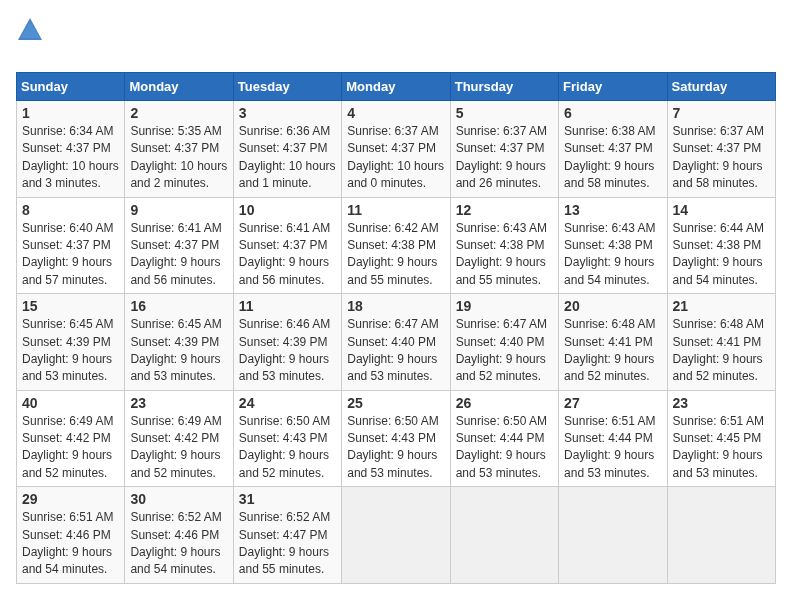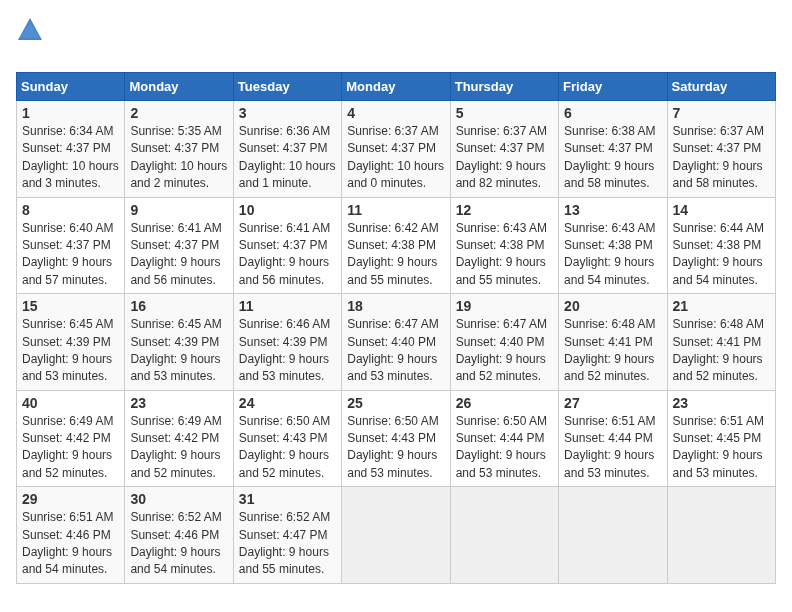--- a/index.html
+++ b/index.html
@@ -132,21 +132,21 @@
         <td>
           <span class="day-num">3</span>
           <div class="day-info"><span>Sunrise: 6:36 AM</span><br><span>Sunset: 4:37 PM</span><br><span>Daylight: 10 hours</span><br><span>and 1 minute.</span></div>
         </td>
         <td>
           <span class="day-num">4</span>
           <div class="day-info"><span>Sunrise: 6:37 AM</span><br><span>Sunset: 4:37 PM</span><br><span>Daylight: 10 hours</span><br><span>and 0 minutes.</span></div>
         </td>
         <td>
           <span class="day-num">5</span>
-          <div class="day-info"><span>Sunrise: 6:37 AM</span><br><span>Sunset: 4:37 PM</span><br><span>Daylight: 9 hours</span><br><span>and 82 minutes.</span></div>
+          <div class="day-info"><span>Sunrise: 6:37 AM</span><br><span>Sunset: 4:37 PM</span><br><span>Daylight: 9 hours</span><br><span>and 26 minutes.</span></div>
         </td>
         <td>
           <span class="day-num">6</span>
           <div class="day-info"><span>Sunrise: 6:38 AM</span><br><span>Sunset: 4:37 PM</span><br><span>Daylight: 9 hours</span><br><span>and 58 minutes.</span></div>
         </td>
         <td>
           <span class="day-num">7</span>
           <div class="day-info"><span>Sunrise: 6:37 AM</span><br><span>Sunset: 4:37 PM</span><br><span>Daylight: 9 hours</span><br><span>and 58 minutes.</span></div>
         </td>
       </tr>

